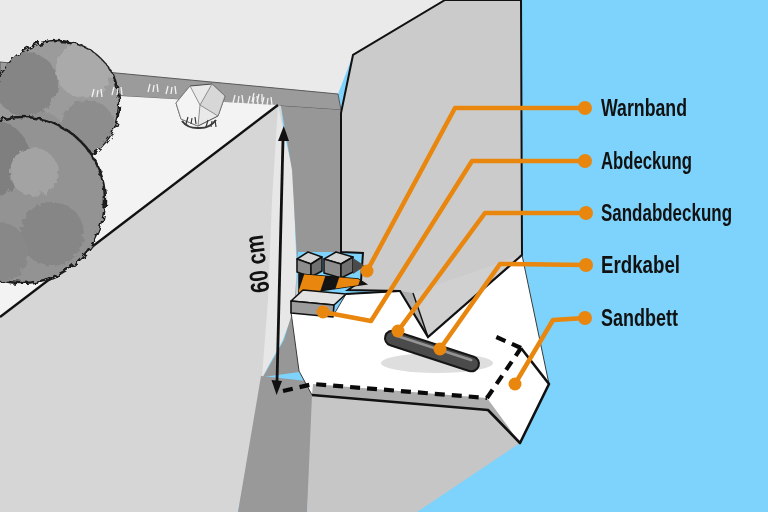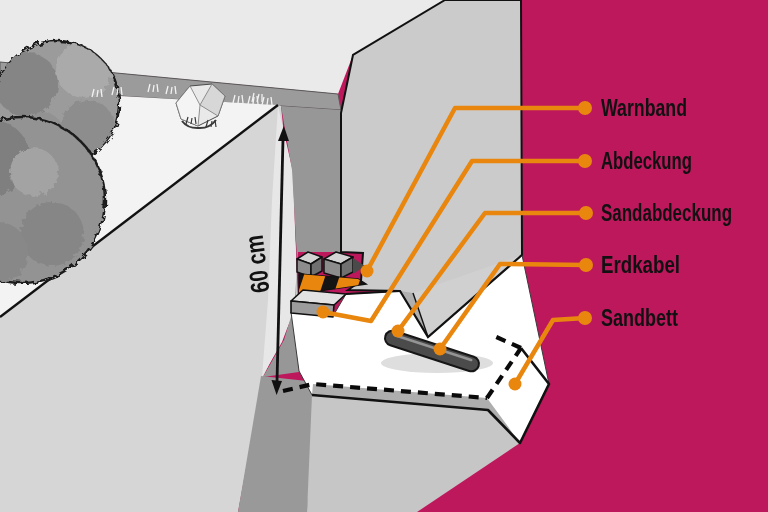--- a/index.html
+++ b/index.html
@@ -1,16 +1,16 @@
 <!DOCTYPE html>
 <html><head>
 <meta charset="utf-8">
 <style>
   html,body{margin:0;padding:0;background:#ffffff;}
-  .stage{position:relative;width:768px;height:512px;overflow:hidden;background:#be185d;
+  .stage{position:relative;width:768px;height:512px;overflow:hidden;background:#7dd3fc;
          font-family:"Liberation Sans", sans-serif;}
   svg{display:block;}
   text{font-family:"Liberation Sans", sans-serif;}
   .lbl{font-weight:700;font-size:23px;fill:#111;}
   .depth{font-weight:700;font-size:26px;fill:#111;}
 </style>
 </head>
 <body>
 
 <div class="stage">

